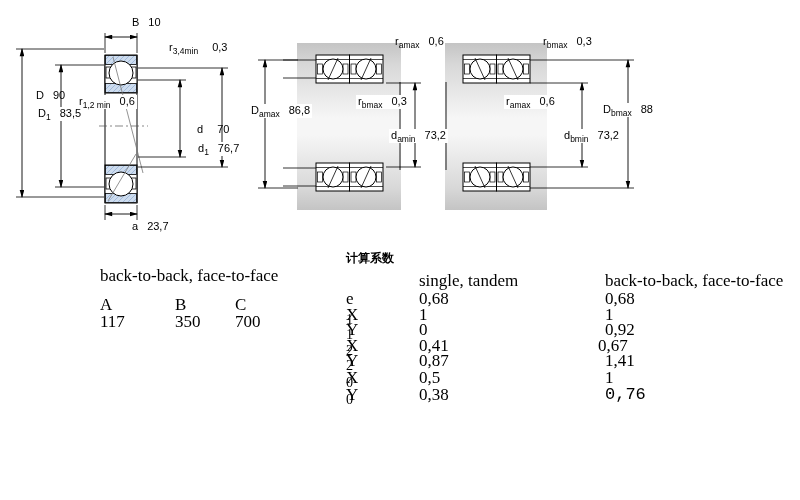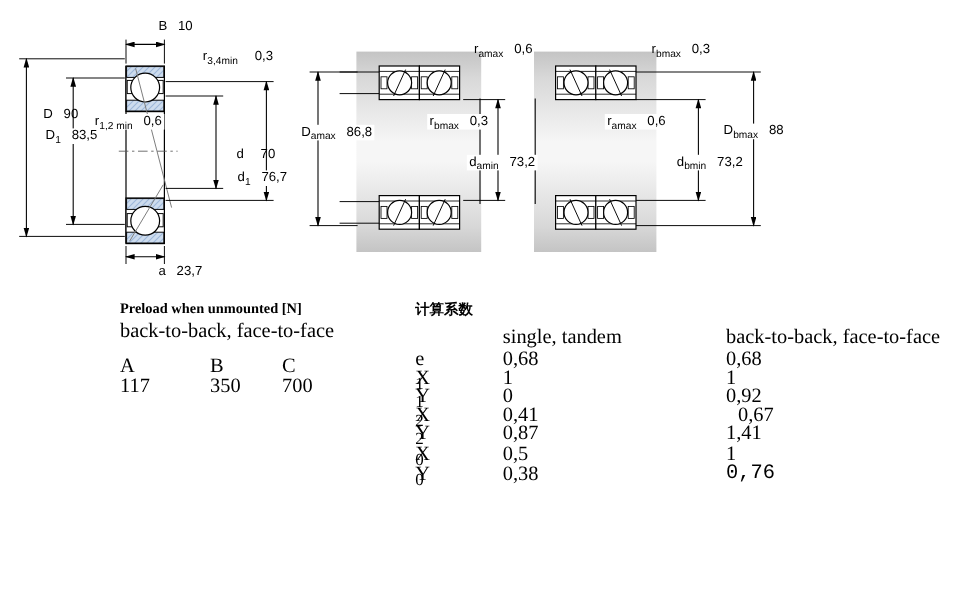--- a/index.html
+++ b/index.html
@@ -197,21 +197,20 @@
 <div class="dim" style="left:366px;top:35px;"><span>r</span><sub>amax</sub><span class="v">0,6</span></div>
 <div class="dim wbg" style="left:356px;top:95px;"><span>r</span><sub>bmax</sub><span class="v">0,3</span></div>
 <div class="dim wbg" style="left:249px;top:104px;"><span>D</span><sub>amax</sub><span class="v">86,8</span></div>
 <div class="dim wbg" style="left:389px;top:129px;"><span>d</span><sub>amin</sub><span class="v">73,2</span></div>
 
 <div class="dim" style="left:514px;top:35px;"><span>r</span><sub>bmax</sub><span class="v">0,3</span></div>
 <div class="dim wbg" style="left:504px;top:95px;"><span>r</span><sub>amax</sub><span class="v">0,6</span></div>
 <div class="dim wbg" style="left:601px;top:103px;"><span>D</span><sub>bmax</sub><span class="v">88</span></div>
 <div class="dim wbg" style="left:562px;top:129px;"><span>d</span><sub>bmin</sub><span class="v">73,2</span></div>
 
-<div class="ser bold" style="left:100px;top:250px;">Preload when unmounted [N]</div>
 <div class="ser" style="left:100px;top:266px;">back-to-back, face-to-face</div>
 <div class="ser" style="left:100px;top:295px;">A</div>
 <div class="ser" style="left:175px;top:295px;">B</div>
 <div class="ser" style="left:235px;top:295px;">C</div>
 <div class="ser" style="left:100px;top:312px;">117</div>
 <div class="ser" style="left:175px;top:312px;">350</div>
 <div class="ser" style="left:235px;top:312px;">700</div>
 
 <div class="ser bold" style="left:346px;top:250px;">计算系数</div>
 <div class="ser" style="left:419px;top:271px;">single, tandem</div>
@@ -228,21 +227,21 @@
   <span style="left:259px;">1</span>
 </div>
 <div class="ser frow" style="left:346px;top:320px;width:400px;">
   <span class="c0"><span>Y</span><sub>1</sub></span>
   <span style="left:73px;">0</span>
   <span style="left:259px;">0,92</span>
 </div>
 <div class="ser frow" style="left:346px;top:336px;width:400px;">
   <span class="c0"><span>X</span><sub>2</sub></span>
   <span style="left:73px;">0,41</span>
-  <span style="left:269px;">0,67</span>
+  <span style="left:252px;">0,67</span>
 </div>
 <div class="ser frow" style="left:346px;top:351px;width:400px;">
   <span class="c0"><span>Y</span><sub>2</sub></span>
   <span style="left:73px;">0,87</span>
   <span style="left:259px;">1,41</span>
 </div>
 <div class="ser frow" style="left:346px;top:368px;width:400px;">
   <span class="c0"><span>X</span><sub>0</sub></span>
   <span style="left:73px;">0,5</span>
   <span style="left:259px;">1</span>

